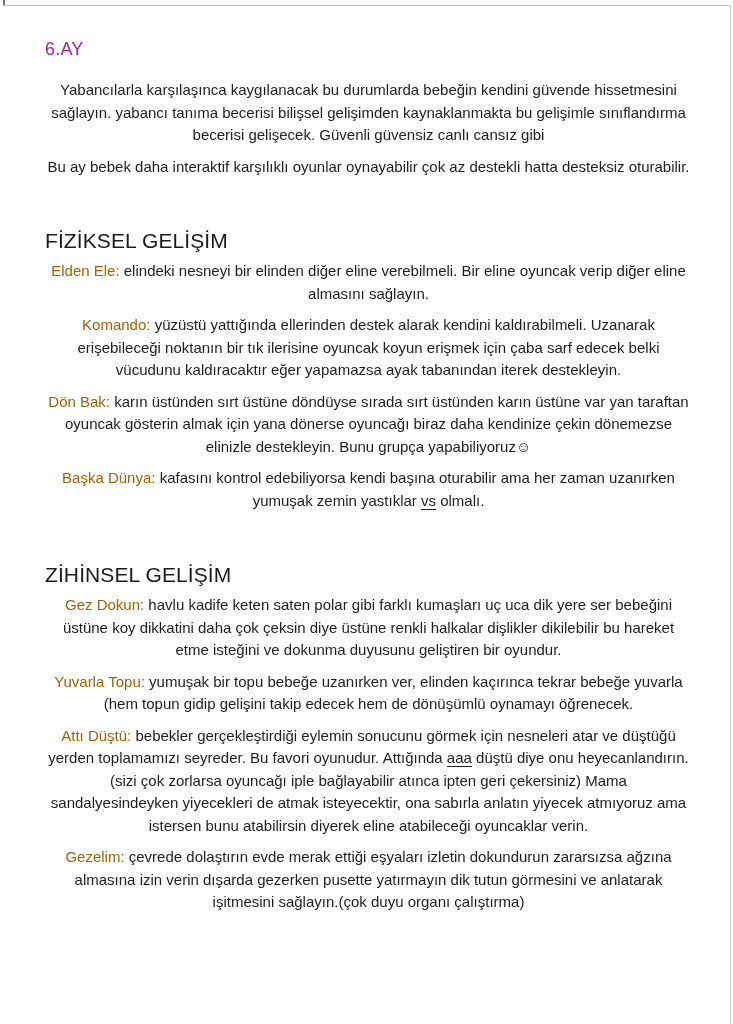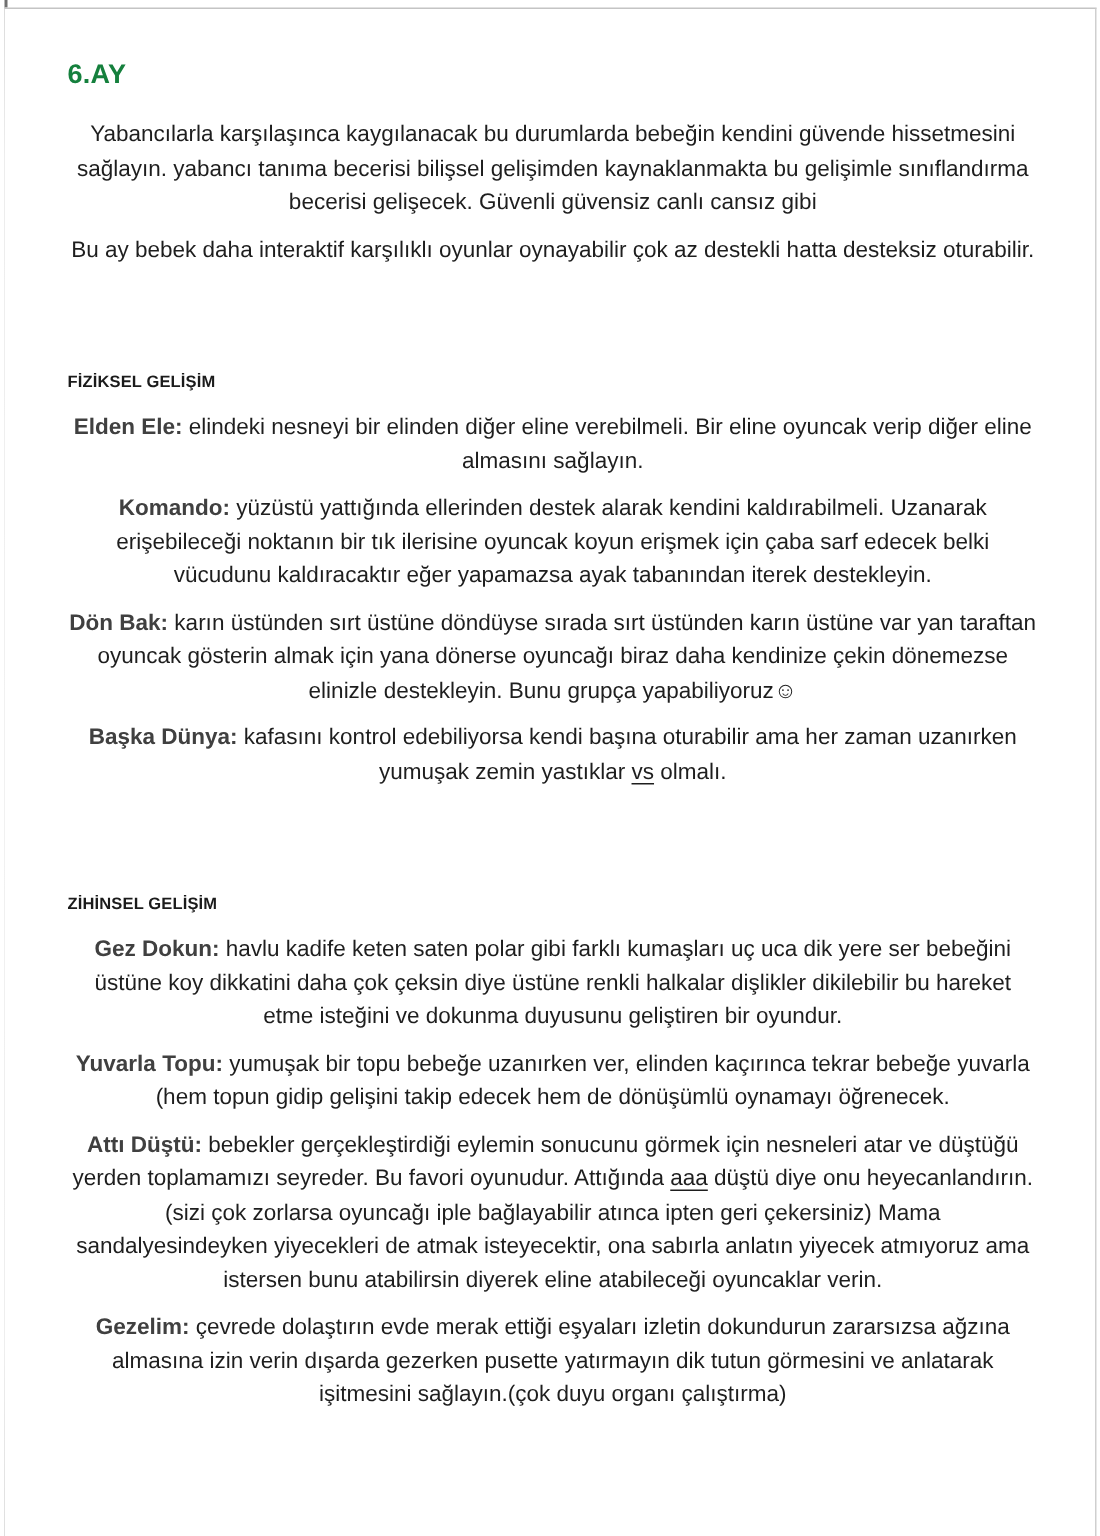--- a/index.html
+++ b/index.html
@@ -16,33 +16,33 @@
     border-right:1px solid #cfcfcf;
   }
   .left-edge{
     position:absolute;left:3px;top:0;bottom:0;width:2px;
     background:linear-gradient(180deg,#6e6e6e,#b5b5b5 10%,#c7c7c7 50%,#b9b9b9 88%,#7d7d7d);
   }
   .content{
     padding:33px 38px 30px 42px;
   }
   h1{
-    font-size:18px;line-height:20px;font-weight:bold;
-    margin:0 0 20px 0;color:#15803d;letter-spacing:.2px;
+    font-size:18px;line-height:20px;font-weight:normal;
+    margin:0 0 20px 0;color:#a21caf;letter-spacing:.2px;
   }
   h2{
-    font-size:11px;line-height:22px;font-weight:bold;
-    margin:66px 0 8px 0;color:#1b1b1b;letter-spacing:.1px;
+    font-size:21px;line-height:22px;font-weight:normal;
+    margin:52px 0 8px 0;color:#1b1b1b;letter-spacing:.1px;
   }
   p{
     font-size:15px;line-height:22.5px;
     margin:0 0 9px 0;color:#1e1e1e;
     text-align:center;
   }
-  p b{font-weight:bold;color:#404040;}
+  p b{font-weight:normal;color:#a16207;}
   .spell{
     text-decoration-line:underline;
     text-decoration-style:wavy;
     text-decoration-color:#c0504d;
     text-decoration-thickness:1px;
     text-underline-offset:3px;
     text-decoration:underline;
   }
 </style>
 </head>

